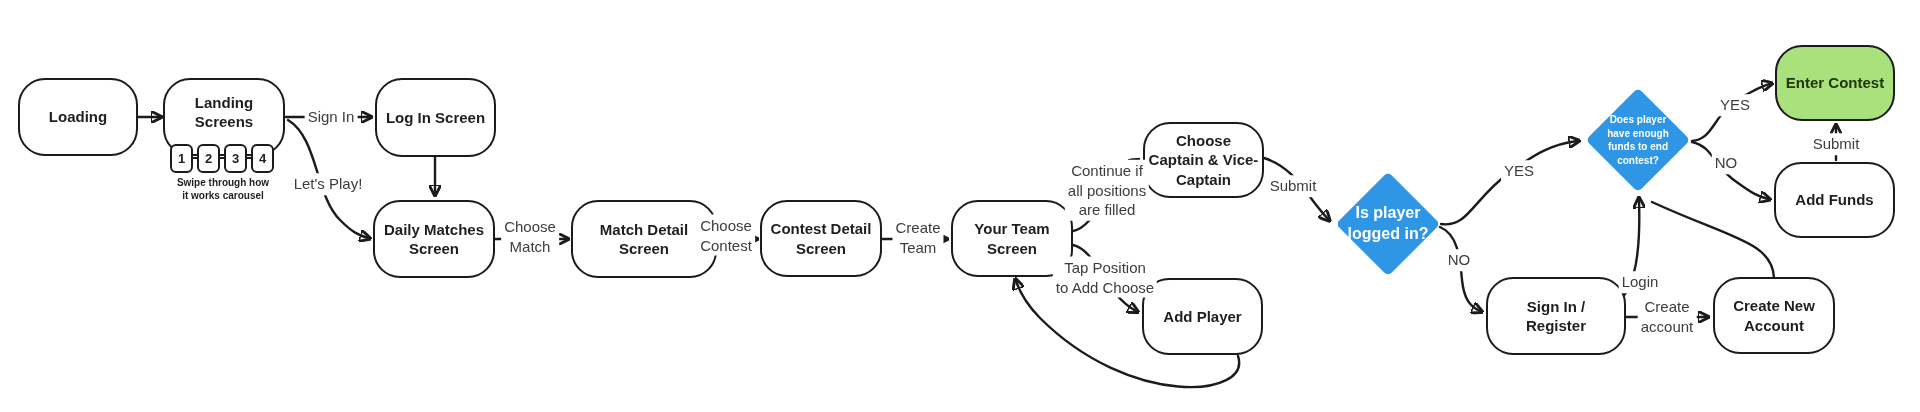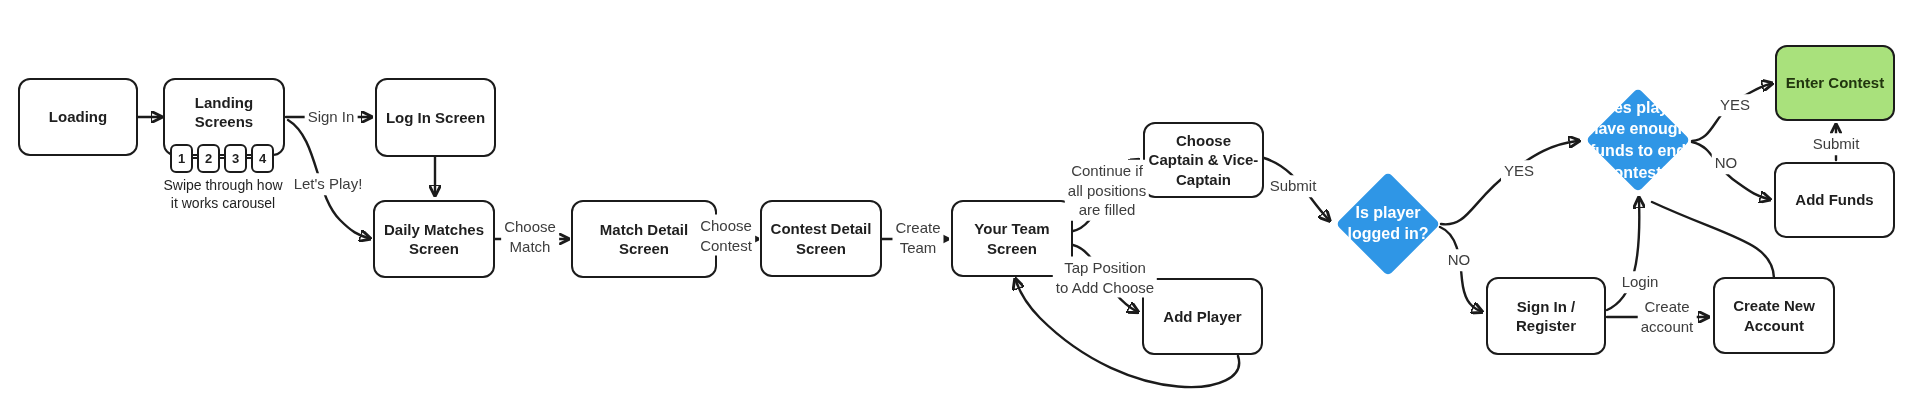--- a/index.html
+++ b/index.html
@@ -5,49 +5,49 @@
   html,body{margin:0;padding:0;background:#fff;}
   .canvas{
     position:relative;width:1920px;height:412px;background:#fff;
     font-family:"Liberation Sans","DejaVu Sans",sans-serif;overflow:hidden;
   }
   .wires{position:absolute;left:0;top:0;width:1920px;height:412px;z-index:1;}
   .wires path{fill:none;stroke:var(--line,#1b1b1b);stroke-width:2.4;stroke-linecap:round;}
   .wires path.thin{stroke-width:2;}
   .node{
     position:absolute;z-index:2;box-sizing:border-box;
-    background:#fff;border:2.5px solid var(--node-border,#1b1b1b);border-radius:12px;
+    background:#fff;border:2.5px solid var(--node-border,#1b1b1b);border-radius:27px;
     display:flex;align-items:center;justify-content:center;text-align:center;
     color:var(--node-text,#1f1f1f);font-weight:700;font-size:15px;line-height:1.3;
     padding:0 3px;
   }
   .node-label{white-space:pre-line;}
   .node--success{background:var(--success-green,#a9e17c);color:var(--success-text,#21350e);}
   .mini{
     position:absolute;z-index:3;box-sizing:border-box;width:23px;height:29px;
     background:#fff;border:2px solid var(--node-border,#1b1b1b);border-radius:6px;
     display:flex;align-items:center;justify-content:center;
     font-weight:700;font-size:13px;color:var(--node-text,#1f1f1f);
   }
   .caption{
     position:absolute;z-index:2;text-align:center;white-space:pre-line;
-    font-weight:400;font-size:14px;line-height:1.3;color:var(--node-text,#1f1f1f);
+    font-weight:700;font-size:10px;line-height:1.3;color:var(--node-text,#1f1f1f);
   }
   .diamond{position:absolute;z-index:2;width:108px;height:108px;}
   .diamond-shape{
     position:absolute;left:17px;top:17px;width:74px;height:74px;
     transform:rotate(45deg);background:var(--decision-blue,#2f96e6);border-radius:5px;
   }
   .diamond-text{
     position:absolute;left:4px;top:0;width:100px;height:108px;z-index:3;
     display:flex;align-items:center;justify-content:center;text-align:center;
     color:var(--decision-text,#fff);font-weight:700;font-size:16px;line-height:1.3;
     white-space:pre-line;
   }
-  .diamond-text--sm{font-size:16px;line-height:1.35;}
+  .diamond-text--sm{font-size:10px;line-height:1.35;}
   .edge-label{
     position:absolute;z-index:4;transform:translate(-50%,-50%);
     background:#fff;padding:1px 3px;text-align:center;white-space:pre-line;
     font-size:15px;line-height:1.3;color:var(--label-text,#3d3d3d);
   }
 </style>
 </head>
 <body>
 
 <div class="canvas">
@@ -128,21 +128,21 @@
   <div class="node" style="left:1142px;top:278px;width:121px;height:77px">
     <span class="node-label">Add Player</span>
   </div>
 
   <div class="diamond" style="left:1334px;top:170px">
     <div class="diamond-shape"></div>
     <div class="diamond-text">Is player
 logged in?</div>
   </div>
 
-  <div class="node" style="left:1486px;top:277px;width:120px;height:78px">
+  <div class="node" style="left:1486px;top:277px;width:140px;height:78px">
     <span class="node-label">Sign In /
 Register</span>
   </div>
 
   <div class="node" style="left:1713px;top:277px;width:122px;height:77px">
     <span class="node-label">Create New
 Account</span>
   </div>
 
   <div class="diamond" style="left:1584px;top:86px">

